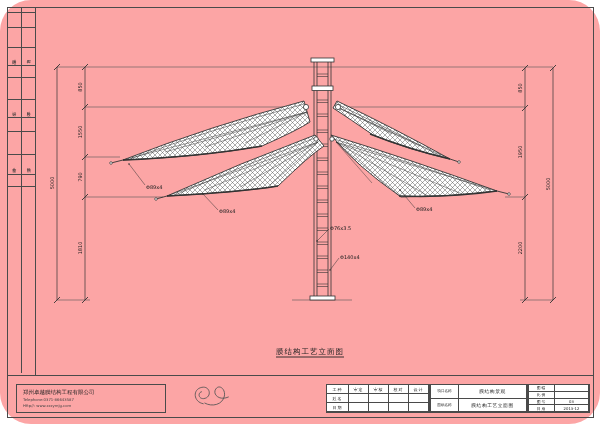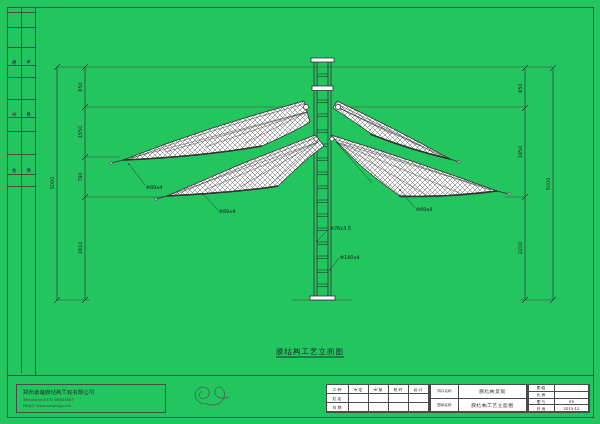--- a/index.html
+++ b/index.html
@@ -1,17 +1,17 @@
 <!DOCTYPE html>
 <html><head>
 <meta charset="utf-8">
 <style>
   html,body{margin:0;padding:0;background:#ffffff;}
   body{width:600px;height:424px;position:relative;font-family:"DejaVu Sans",sans-serif;color:#2b2b2b;overflow:hidden;}
-  .sheet{position:absolute;inset:0;background:#22c55e;}
+  .sheet{position:absolute;inset:0;background:#fca5a5;border-radius:31px;}
   .frame{position:absolute;left:7px;top:7px;width:585px;height:409px;border:1px solid #4a4a4a;}
   .footer-sep{position:absolute;left:7px;top:375px;width:586px;height:0;border-top:1px solid #4a4a4a;}
   
   .strip{position:absolute;left:7px;top:7px;width:29px;height:368px;border-right:1px solid #4a4a4a;box-sizing:border-box;}
   .strip .row{display:flex;box-sizing:border-box;border-bottom:1px solid #4a4a4a;}
   .strip .row:last-child{border-bottom:none;}
   .strip .cell{flex:1;box-sizing:border-box;display:flex;align-items:center;justify-content:center;font-size:4px;line-height:1;writing-mode:vertical-rl;letter-spacing:1px;color:#333;}
   .strip .cell:first-child{border-right:1px solid #4a4a4a;}
   
   .company{position:absolute;left:16px;top:384px;width:150px;height:29px;border:1px solid #4a4a4a;box-sizing:border-box;display:flex;flex-direction:column;justify-content:center;padding-left:6px;}

